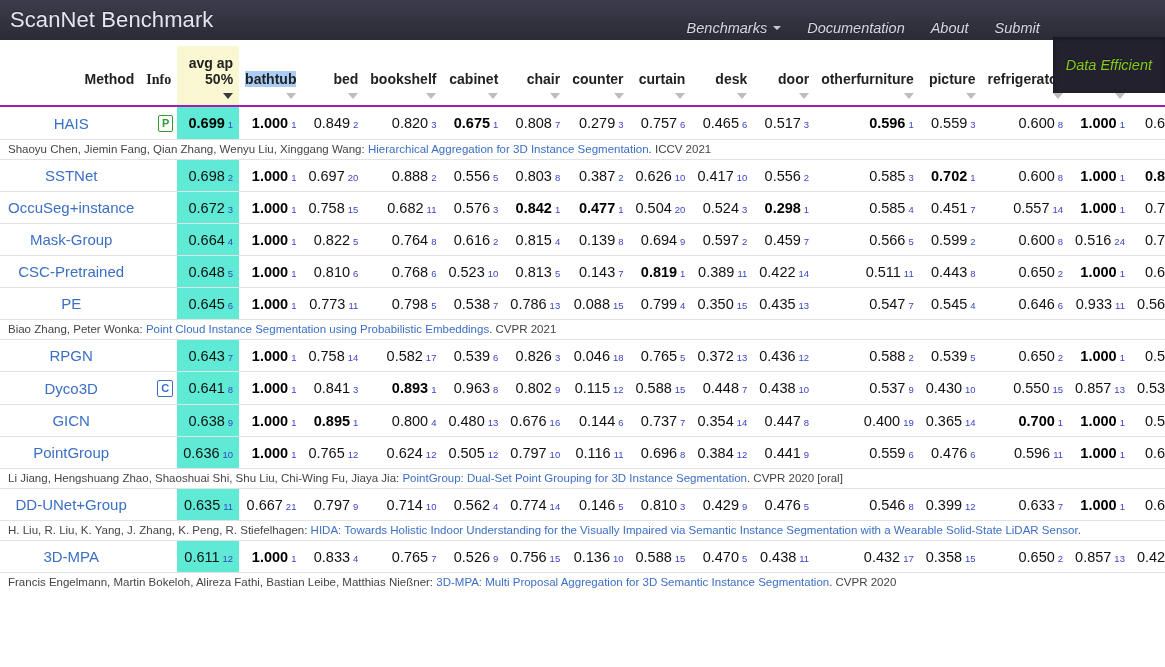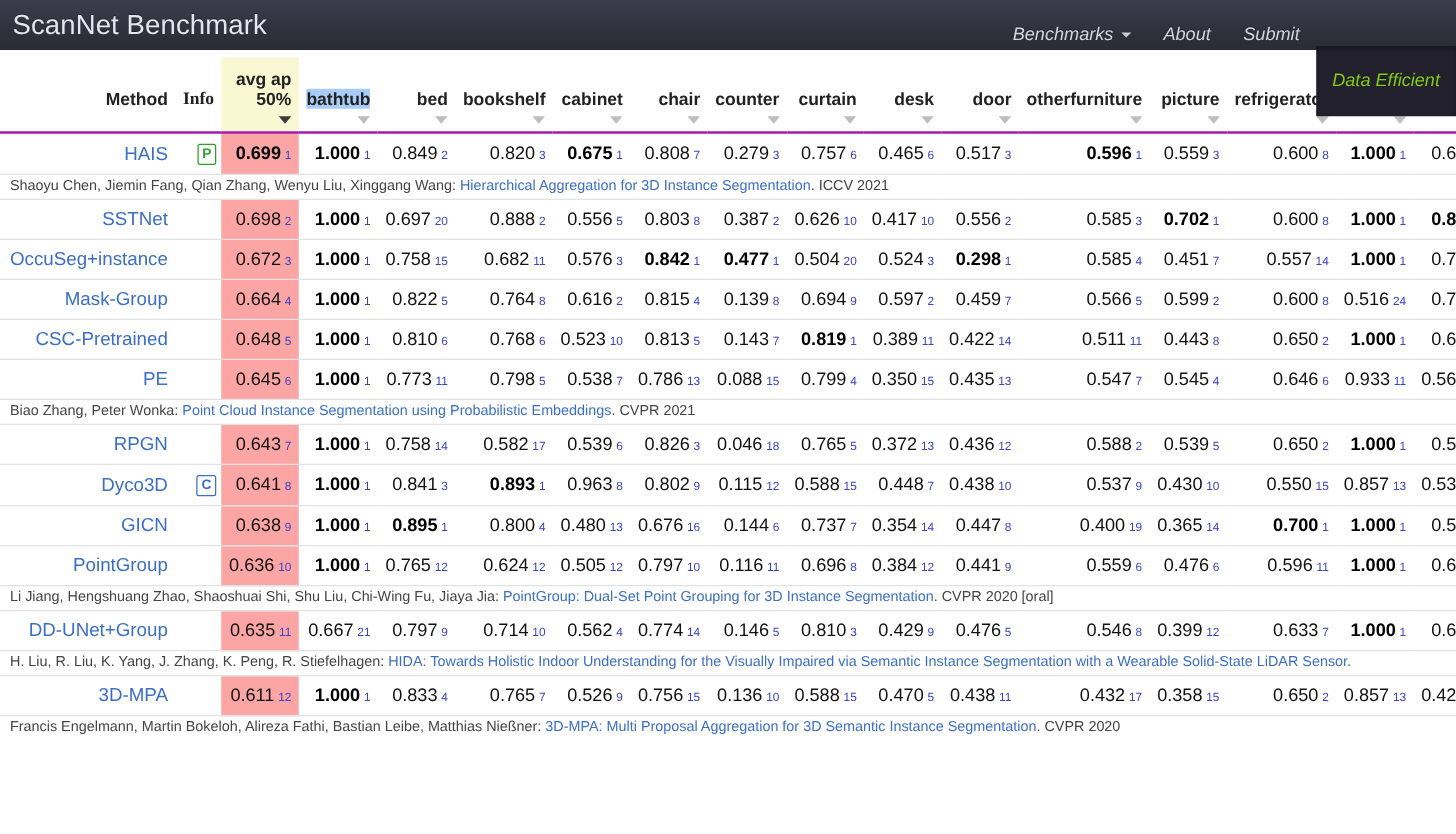--- a/index.html
+++ b/index.html
@@ -108,30 +108,30 @@
 
   td {
     padding: 7px 6px;
     text-align: right;
     border-top: 1px solid #e2e2e2;
     white-space: nowrap;
     font-size: 14.5px;
     color: #111;
   }
   td.cell-method {
-    text-align: right;
+    text-align: center;
     padding-left: 8px;
   }
   td.cell-method a {
     color: #3b6fc4;
     text-decoration: none;
     font-size: 15px;
   }
   td.cell-info { text-align: right; padding-right: 4px; }
-  td.highlight-col { background: #fca5a5; }
+  td.highlight-col { background: #5eead4; }
   td .val { }
   td .val.best { font-weight: bold; color: #000; }
   td .rank {
     font-size: 9.5px;
     color: #3b43c4;
     vertical-align: baseline;
     margin-left: 3px;
   }
 
   .badge {
@@ -160,20 +160,23 @@
 </style>
 </head>
 <body>
 
 <div id="navbar">
   <a class="navlink" id="brand" href="#">ScanNet Benchmark</a>
   <div id="navlinks">
       <a class="navlink" href="#">
         <span>Benchmarks</span>
         <span class="caret"></span>
+      </a>
+      <a class="navlink" href="#">
+        <span>Documentation</span>
       </a>
       <a class="navlink" href="#">
         <span>About</span>
       </a>
       <a class="navlink" href="#">
         <span>Submit</span>
       </a>
       <a class="navlink active" href="#">
         <span>Data Efficient</span>
       </a>

